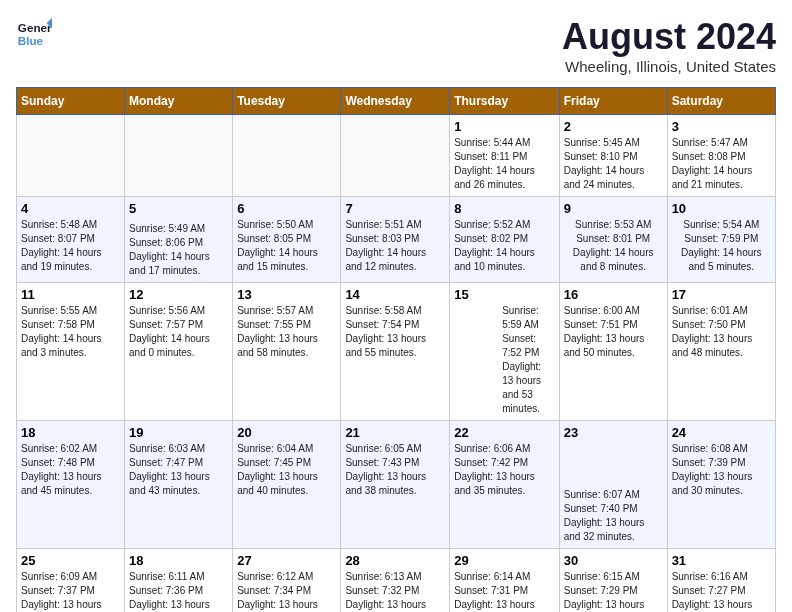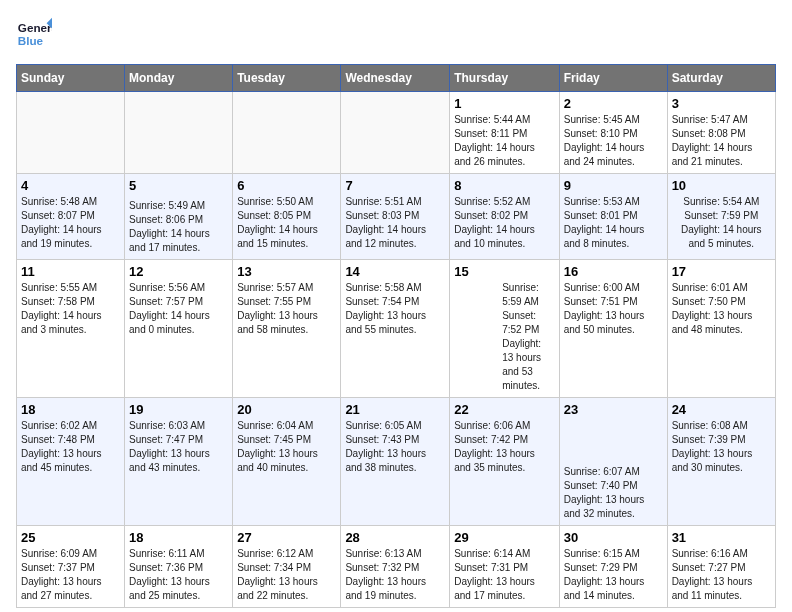--- a/index.html
+++ b/index.html
@@ -36,21 +36,21 @@
     .subtitle {
       font-size: 15px;
       color: #333;
     }
     .calendar-table {
       width: 100%;
       border-collapse: collapse;
       font-size: 11px;
     }
     .calendar-table th {
-      background-color: #737373;
+      background-color: #a16207;
       color: #fff;
       padding: 6px 4px;
       text-align: left;
       font-size: 12px;
       border: 1px solid #3a62b0;
     }
     .calendar-table td {
       border: 1px solid #ccc;
       vertical-align: top;
       padding: 4px;
@@ -78,20 +78,24 @@
 </head>
 <body>
 
 <div class="header-section">
   <div class="logo">
     <svg class="logo-icon" viewBox="0 0 40 40" xmlns="http://www.w3.org/2000/svg">
       <text x="2" y="18" font-size="13" font-weight="bold" fill="#1a1a2e">General</text>
       <text x="2" y="32" font-size="13" font-weight="bold" fill="#4a90d9">Blue</text>
       <polygon points="34,8 40,2 40,14" fill="#4a90d9"></polygon>
     </svg>
+  </div>
+  <div class="title-area">
+    <div class="main-title">August 2024</div>
+    <div class="subtitle">Wheeling, Illinois, United States</div>
   </div>
 </div>
 
 <table class="calendar-table">
   <thead>
     <tr>
     <th>Sunday</th>
         <th>Monday</th>
         <th>Tuesday</th>
         <th>Wednesday</th>
@@ -159,21 +163,21 @@
         </td>
         <td>
           <div class="day-number">8</div>
           <div class="day-info" style="white-space: pre-line;">Sunrise: 5:52 AM
 Sunset: 8:02 PM
 Daylight: 14 hours
 and 10 minutes.</div>
         </td>
         <td>
           <div class="day-number">9</div>
-          <div class="day-info" style="white-space: pre-line;">Sunrise: 5:53 AM
+          <div class="day-info" style="white-space: pre-line; text-align: center;">Sunrise: 5:53 AM
 Sunset: 8:01 PM
 Daylight: 14 hours
 and 8 minutes.</div>
         </td>
         <td>
           <div class="day-number">10</div>
           <div class="day-info" style="white-space: pre-line; text-align: center;">Sunrise: 5:54 AM
 Sunset: 7:59 PM
 Daylight: 14 hours
 and 5 minutes.</div>

